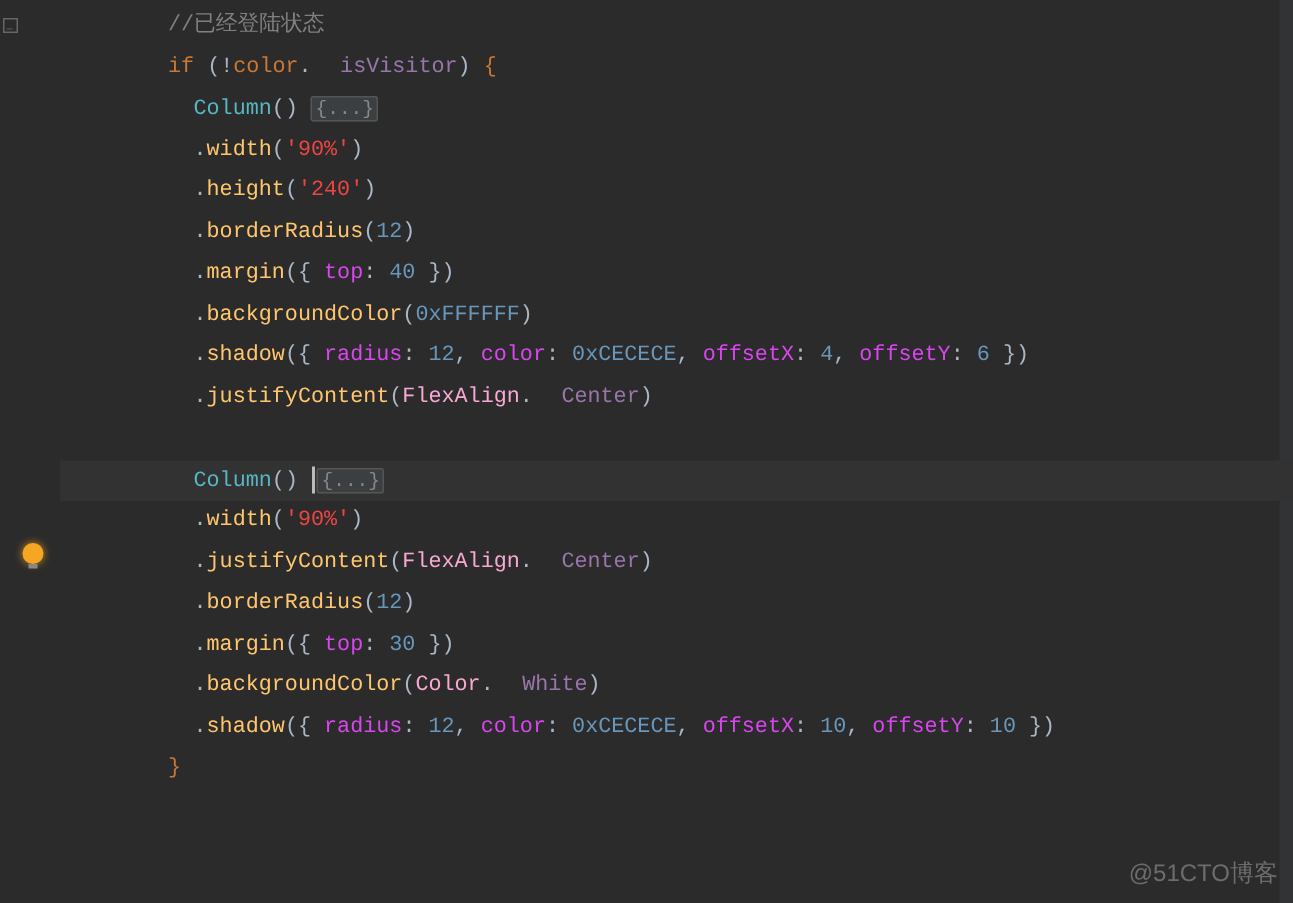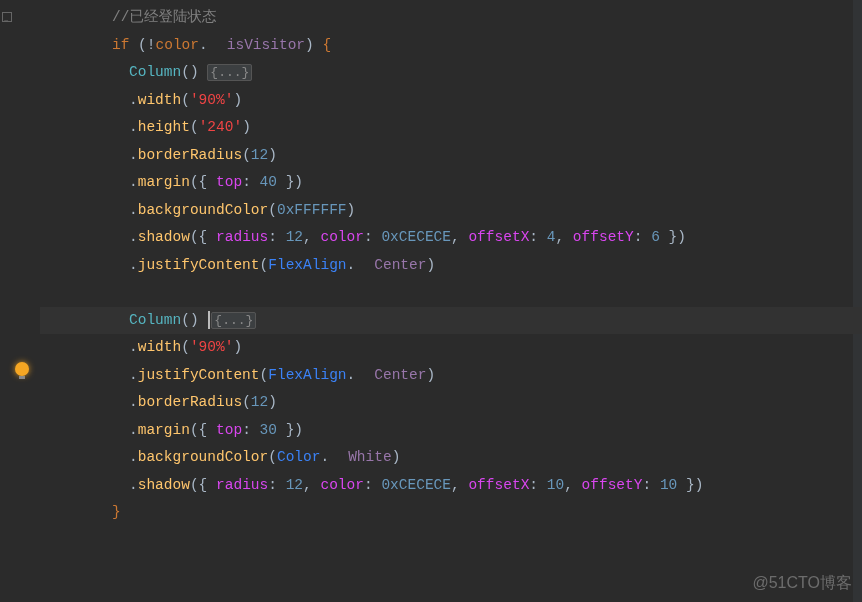--- a/index.html
+++ b/index.html
@@ -50,21 +50,21 @@
     .fold {
       background:#3c3f41;
       border:1px solid #555;
       color:#888;
       padding:0 2px;
       border-radius:2px;
       font-size:13px;
     }
     .cm { color:#808080; font-style: normal; }
     .kw { color:#cc7832; }
-    .id { color:#3b82f6; }
+    .id { color:#f9a8d4; }
     .fn { color:#ffc66d; }
     .ch { color:#56b6c2; }
     .prop { color:#9876aa;margin-left:19px; }
     .str { color:#ef4444; }
     .num { color:#6897bb; }
     .hex { color:#6897bb; }
     .pn { color:#a9b7c6; }
     .bc { color:#cc7832; }
     .pr { color:#d946ef; }
     .watermark {

